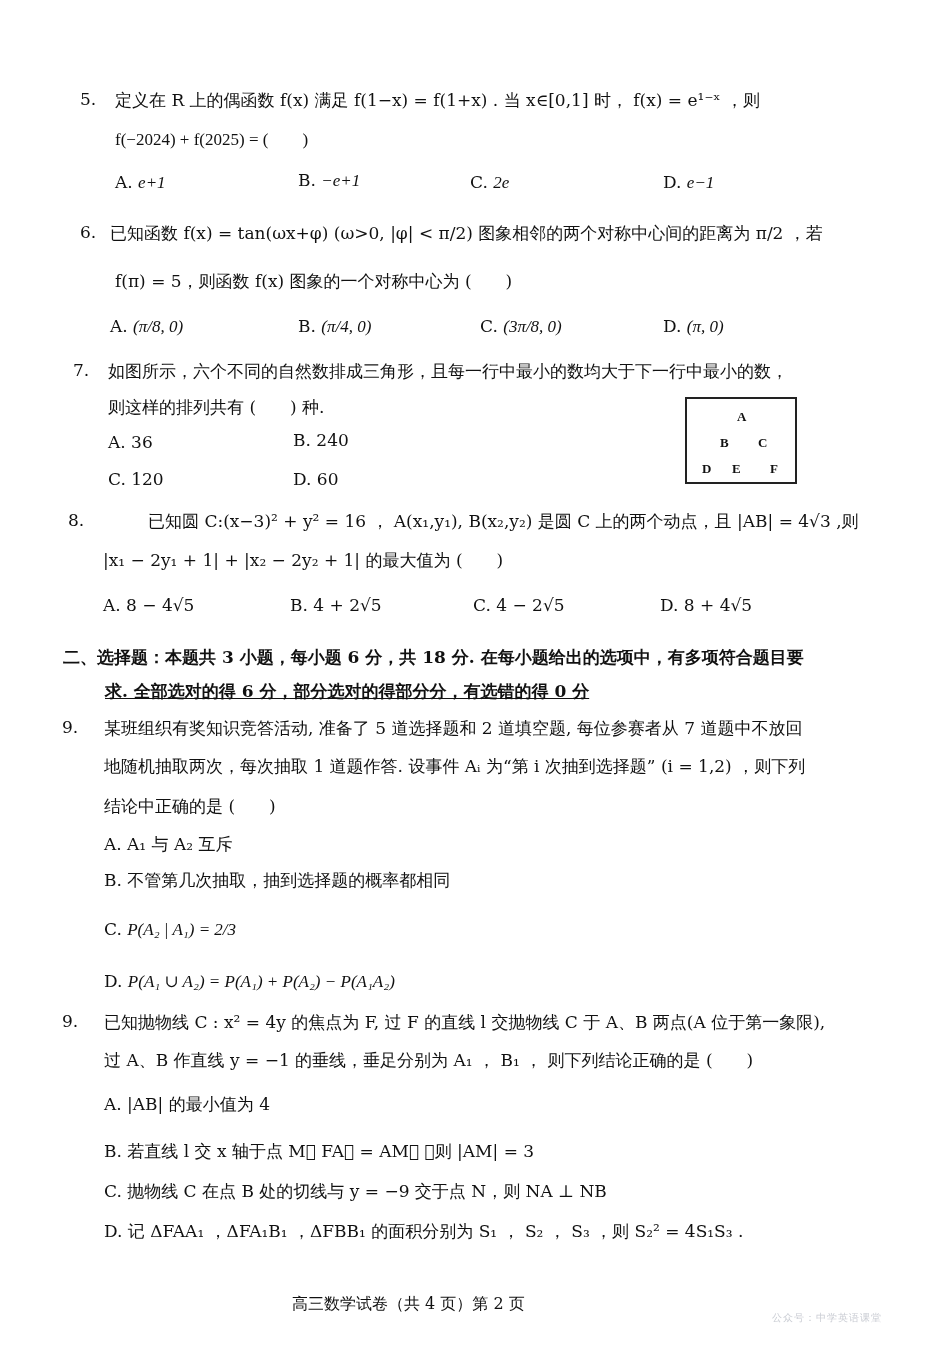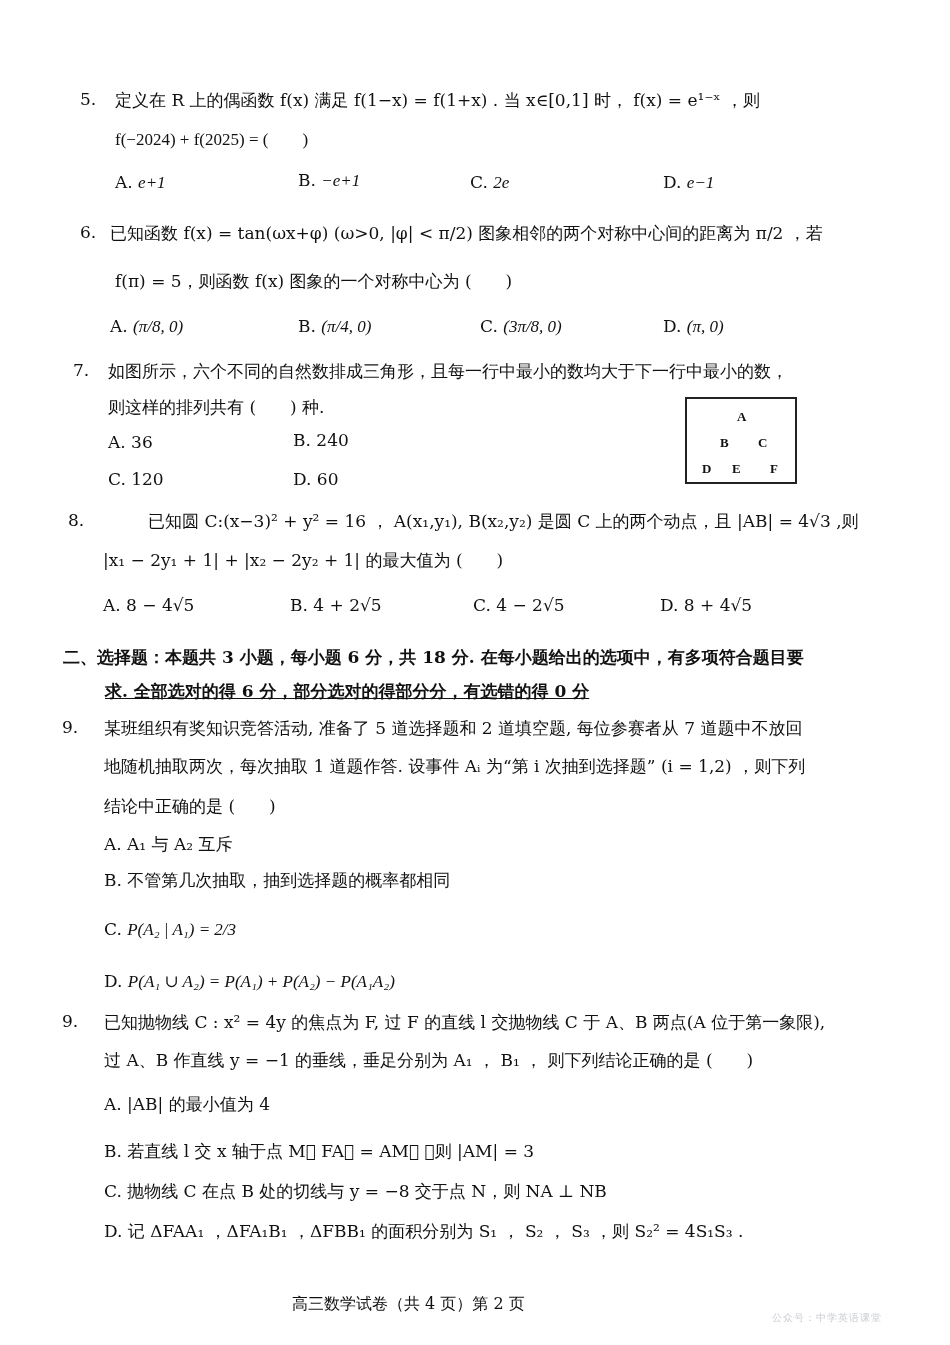--- a/index.html
+++ b/index.html
@@ -82,18 +82,18 @@
   <span class="opt" style="left:104px;top:919px;"><span>C.</span> <span class="m">P(A₂ | A₁) = 2/3</span></span>
   <span class="opt" style="left:104px;top:971px;"><span>D.</span> <span class="m">P(A₁ ∪ A₂) = P(A₁) + P(A₂) − P(A₁A₂)</span></span>
 </div>
 
 <div>
   <span class="num" style="left:62px;top:1011px;">9.</span>
   <span class="txt" style="left:104px;top:1011px;">已知抛物线 C : x² = 4y 的焦点为 F, 过 F 的直线 l 交抛物线 C 于 A、B 两点(A 位于第一象限),</span>
   <span class="txt" style="left:104px;top:1049px;">过 A、B 作直线 y = −1 的垂线，垂足分别为 A₁ ， B₁ ，  则下列结论正确的是 (　　)</span>
   <span class="opt" style="left:104px;top:1093px;"><span>A.</span> <span>|AB| 的最小值为 4</span></span>
   <span class="opt" style="left:104px;top:1140px;"><span>B.</span> <span>若直线 l 交 x 轴于点 M， FA⃗ = AM⃗ ，则 |AM| = 3</span></span>
-  <span class="opt" style="left:104px;top:1180px;"><span>C.</span> <span>抛物线 C 在点 B 处的切线与 y = −8 交于点 N，则 NA ⊥ NB</span></span>
+  <span class="opt" style="left:104px;top:1180px;"><span>C.</span> <span>抛物线 C 在点 B 处的切线与 y = −9 交于点 N，则 NA ⊥ NB</span></span>
   <span class="opt" style="left:104px;top:1220px;"><span>D.</span> <span>记 ΔFAA₁ ，ΔFA₁B₁ ，ΔFBB₁ 的面积分别为 S₁ ， S₂ ， S₃ ，则 S₂² = 4S₁S₃ .</span></span>
 </div>
 
 <div class="footer">高三数学试卷（共 4 页）第 2 页</div>
 <div class="wm">公众号：中学英语课堂</div>
 
 </body></html>

